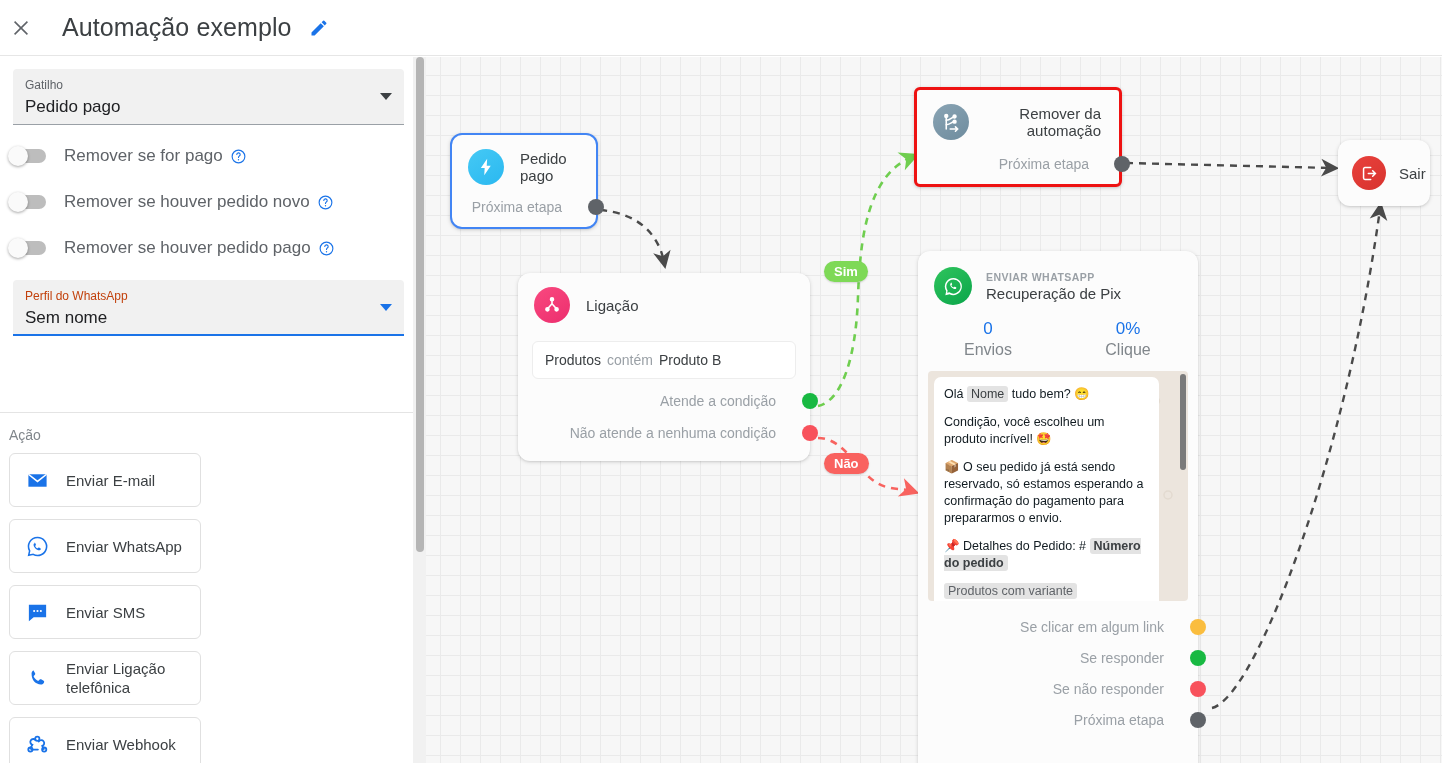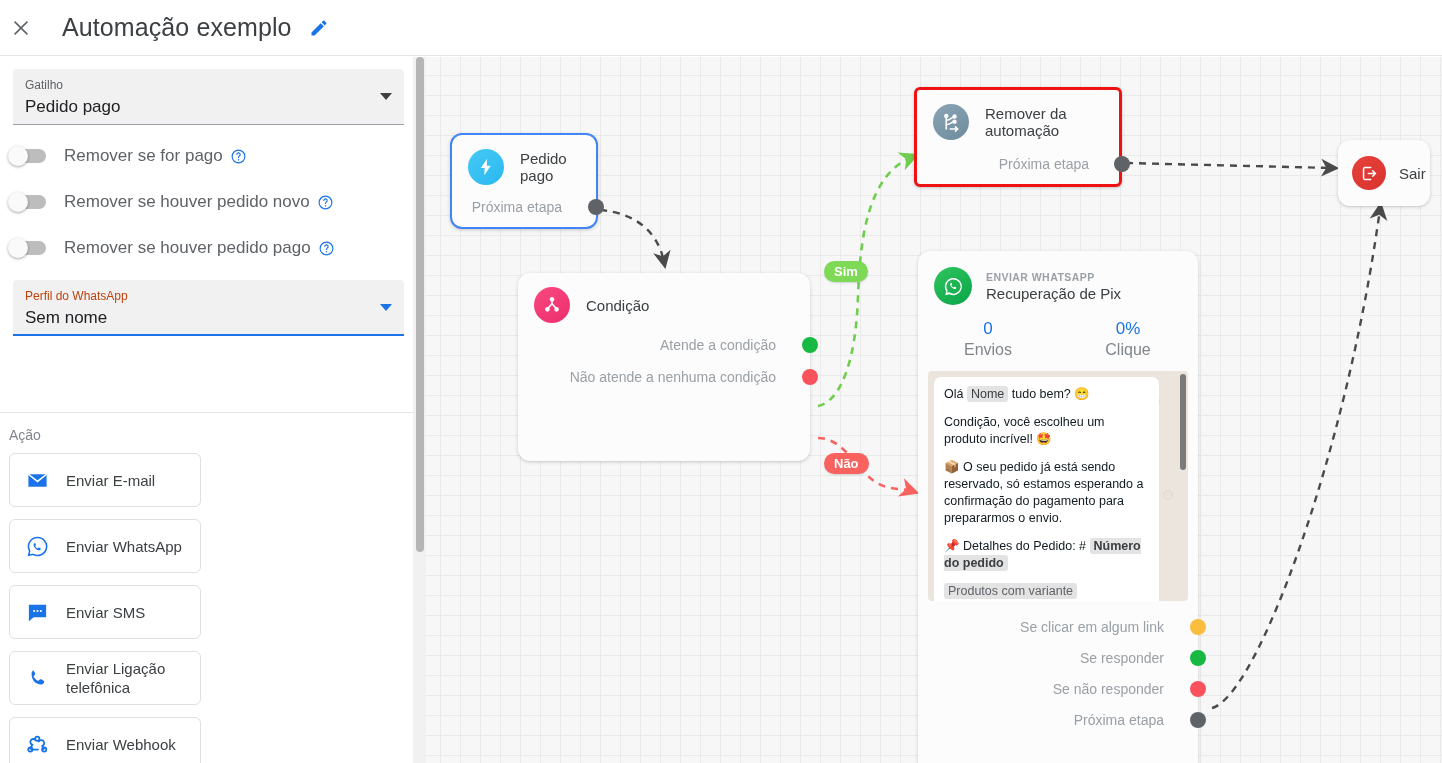--- a/index.html
+++ b/index.html
@@ -179,20 +179,21 @@
     font-size:14px; color:#3c4043; background:#fff;
   }
   #cond-expr .op { color:#9aa0a6; margin:0 6px; }
   #node-condition .node-out { margin-top:14px;margin-left:16px; }
 
   
   #node-remover {
     left:488px; top:30px; width:208px; height:100px;
     border:3px solid #ee1212;
     border-radius:6px;
+    text-align:right;
   }
   #node-remover .node-circle { background:linear-gradient(145deg,#8aa4b4,#6e8c9e); }
   #node-remover .node-out { margin-top:16px; padding-right:14px; }
   #node-remover .dot { right:-11px; }
 
   
   #node-sair {
     left:912px; top:83px; width:92px; height:66px;
     display:flex; align-items:center; padding-left:14px;
   }
@@ -442,21 +443,26 @@
   <div class="node" id="node-condition">
     <div class="node-head">
       <div class="node-circle">
         <svg width="20" height="20" viewBox="0 0 24 24" fill="none" stroke="#fff" stroke-width="1.9" stroke-linecap="round">
           <path d="M12 6v4.6M12 10.6 7.2 16M12 10.6 16.8 16"></path>
           <circle cx="12" cy="5" r="1.8" fill="#fff"></circle>
             <circle cx="6.5" cy="17.2" r="1.8" fill="#fff"></circle>
             <circle cx="17.5" cy="17.2" r="1.8" fill="#fff"></circle>
         </svg>
       </div>
-      <div class="node-title">Condição</div>
+      <div class="node-title">Ligação</div>
+    </div>
+    <div id="cond-expr">
+      <span>Produtos</span>
+      <span class="op">contém</span>
+      <span>Produto B</span>
     </div>
     <div class="node-out">
       <span class="label">Atende a condição</span>
       <span class="dot green"></span>
     </div>
     <div class="node-out" style="margin-top:16px;">
       <span class="label">Não atende a nenhuma condição</span>
       <span class="dot red"></span>
     </div>
   </div>

